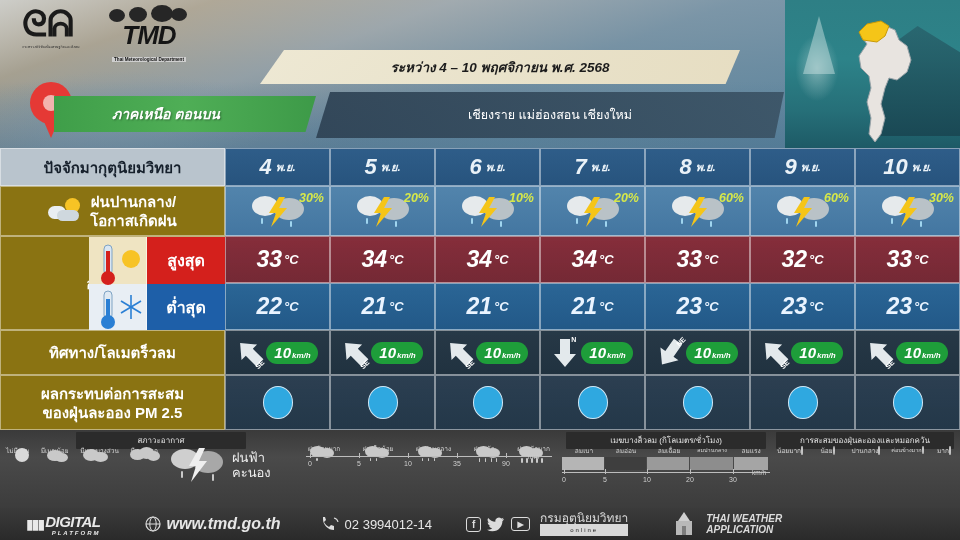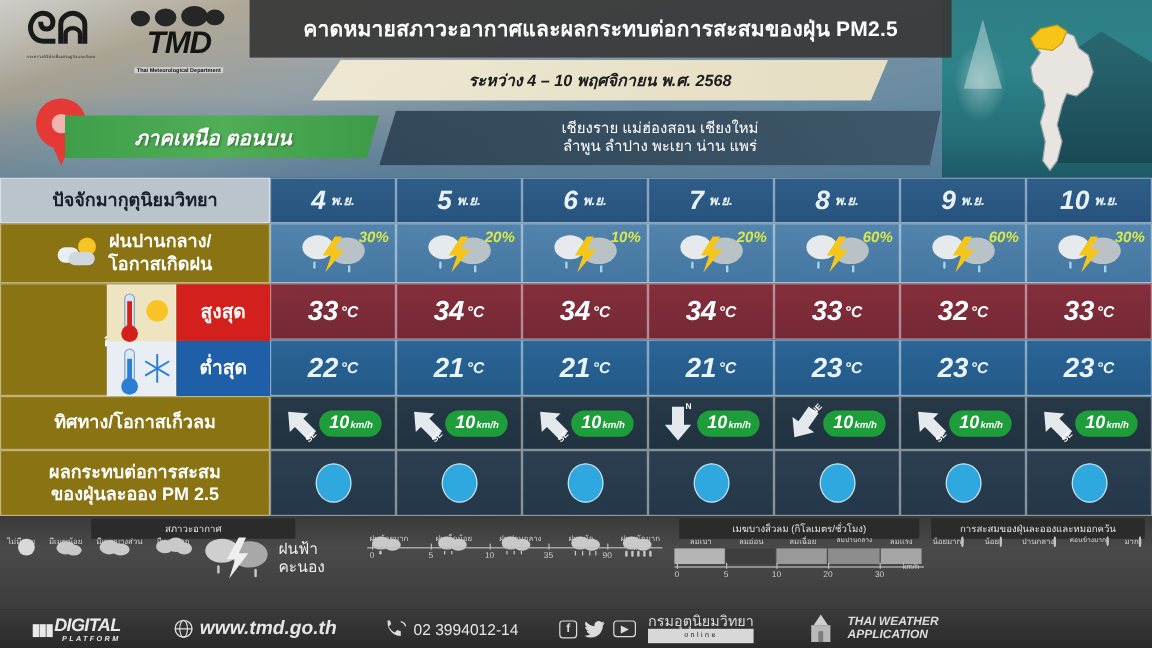--- a/index.html
+++ b/index.html
@@ -72,21 +72,21 @@
     color:#1c1c1c; font-size:13.5px; font-weight:bold; font-style:italic;
   }
 
   .region-plate{
     position:absolute; left:54px; top:96px; width:262px; height:36px;
     background:linear-gradient(90deg,#3f9e49 0%, #4fae56 50%, #3d9a48 100%);
     clip-path:polygon(0% 0%, 100% 0%, 96% 100%, 0% 100%);
     display:flex; align-items:center;
   }
   .region-plate .t{
-    color:#ffffff; font-size:17px; font-weight:bold; font-style:italic;
+    color:#ffffff; font-size:14px; font-weight:bold; font-style:italic;
     margin-left:58px; text-shadow:1px 1px 2px rgba(0,0,0,.35);
   }
   .pin{
     position:absolute; left:30px; top:82px; width:42px; height:56px;
   }
   .pin .head{
     position:absolute; left:0; top:0; width:42px; height:42px; border-radius:50%;
     background:#e53935;
   }
   .pin .tip{
@@ -265,38 +265,34 @@
       <div class="cloud-row">
         <span class="c" style="left:14px;top:4px;width:16px;height:13px"></span>
         <span class="c" style="left:34px;top:2px;width:18px;height:15px"></span>
         <span class="c" style="left:56px;top:0px;width:22px;height:17px"></span>
         <span class="c" style="left:76px;top:3px;width:16px;height:13px"></span>
       </div>
       <div class="tmd">TMD</div>
       <div class="sub">Thai Meteorological Department</div>
     </div>
 
-    <div class="title-plate">
-      <span class="t">คาดหมายสภาวะอากาศและผลกระทบต่อการสะสมของฝุ่น PM2.5</span>
-    </div>
     <div class="subtitle-plate">
       <span class="t">ระหว่าง 4 – 10 พฤศจิกายน พ.ศ. 2568</span>
     </div>
 
     <div class="pin">
       <div class="tip"></div>
         <div class="head"></div>
         <div class="hole"></div>
     </div>
     <div class="region-plate">
       <span class="t">ภาคเหนือ ตอนบน</span>
     </div>
     <div class="prov-plate">
       <span class="l">เชียงราย แม่ฮ่องสอน เชียงใหม่</span>
-      <span class="l">ลำพูน ลำปาง พะเยา น่าน แพร่</span>
     </div>
   </div>
 
   <div class="table">
 
     <div class="cell lbl hdr">
       <span>ปัจจักมากุตุนิยมวิทยา</span>
     </div>
     <div class="cell daycol">
       <span class="num">4</span>
@@ -486,21 +482,21 @@
     <div class="cell tmin">
       <span>23</span>
         <span class="deg">°C</span>
     </div>
     <div class="cell tmin">
       <span>23</span>
         <span class="deg">°C</span>
     </div>
 
     <div class="cell lbl">
-      <span>ทิศทาง/โอกาสเก็วลม</span>
+      <span>ทิศทาง/โลเมตร็วลม</span>
     </div>
     <div class="cell wind">
       <span class="arrow">
         <svg width="26" height="30" viewBox="0 0 26 30" style="transform:rotate(-45deg)">
           <polygon points="13,1 24,14 18,14 18,29 8,29 8,14 2,14" fill="#e3e9ec"></polygon>
         </svg>
         <span class="dir">SE</span>
       </span>
       <span class="pill">
         <span>10</span>

